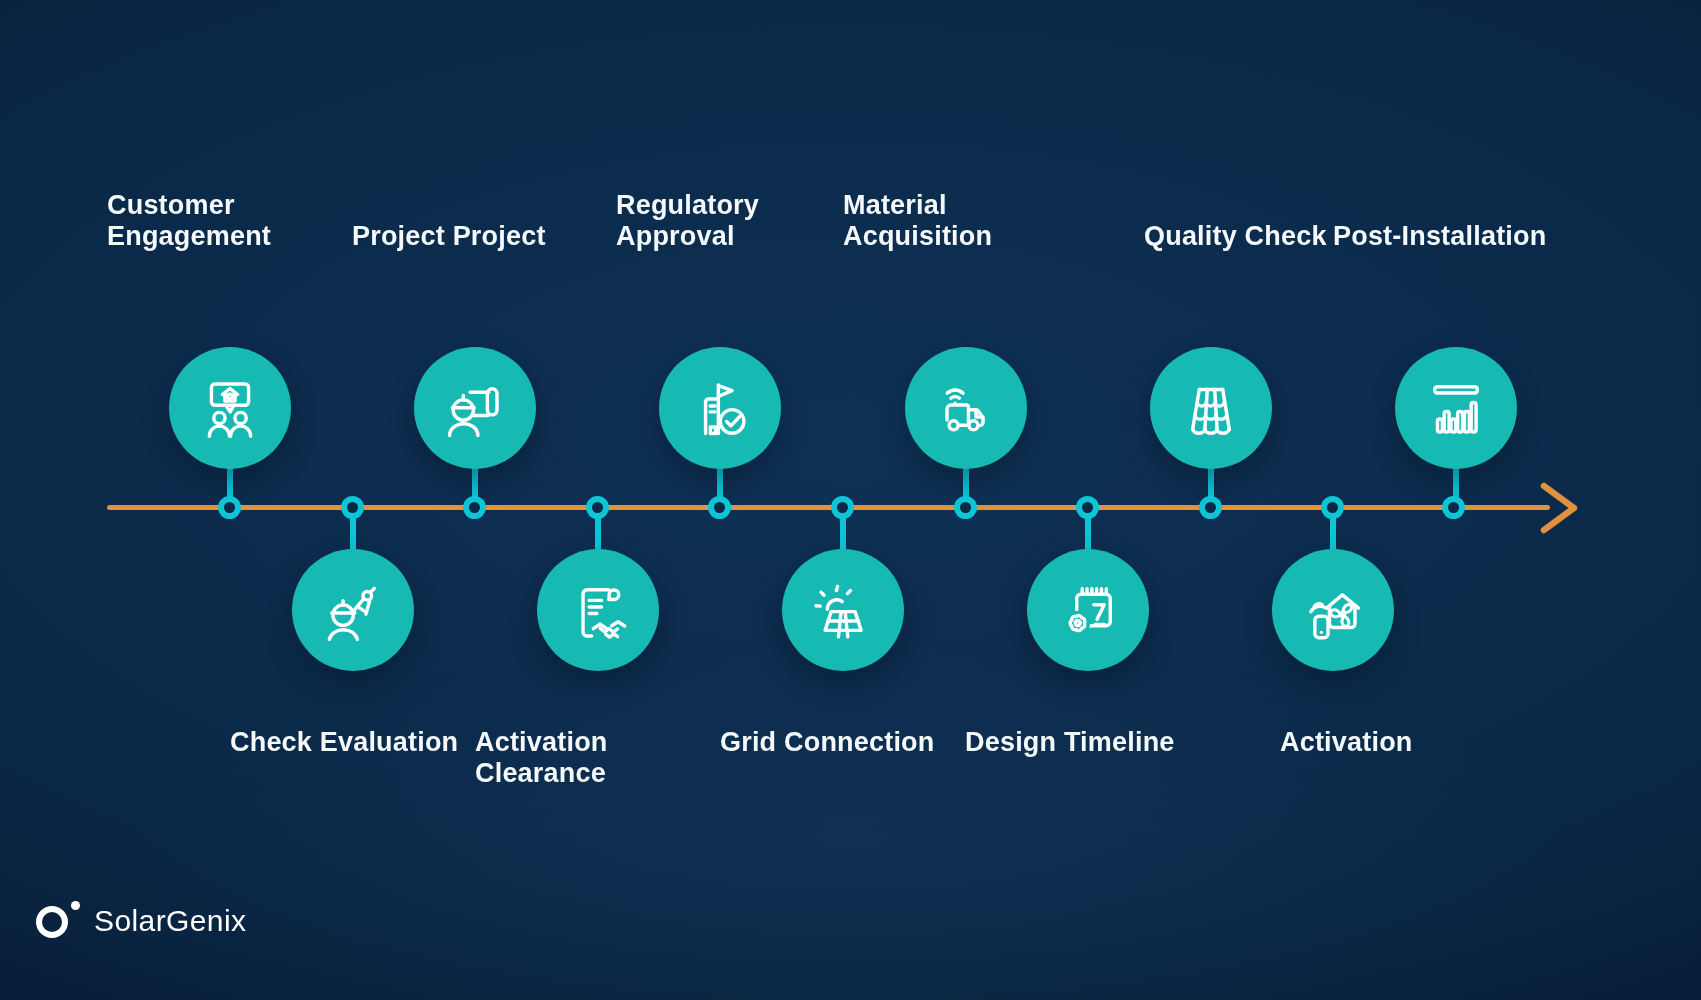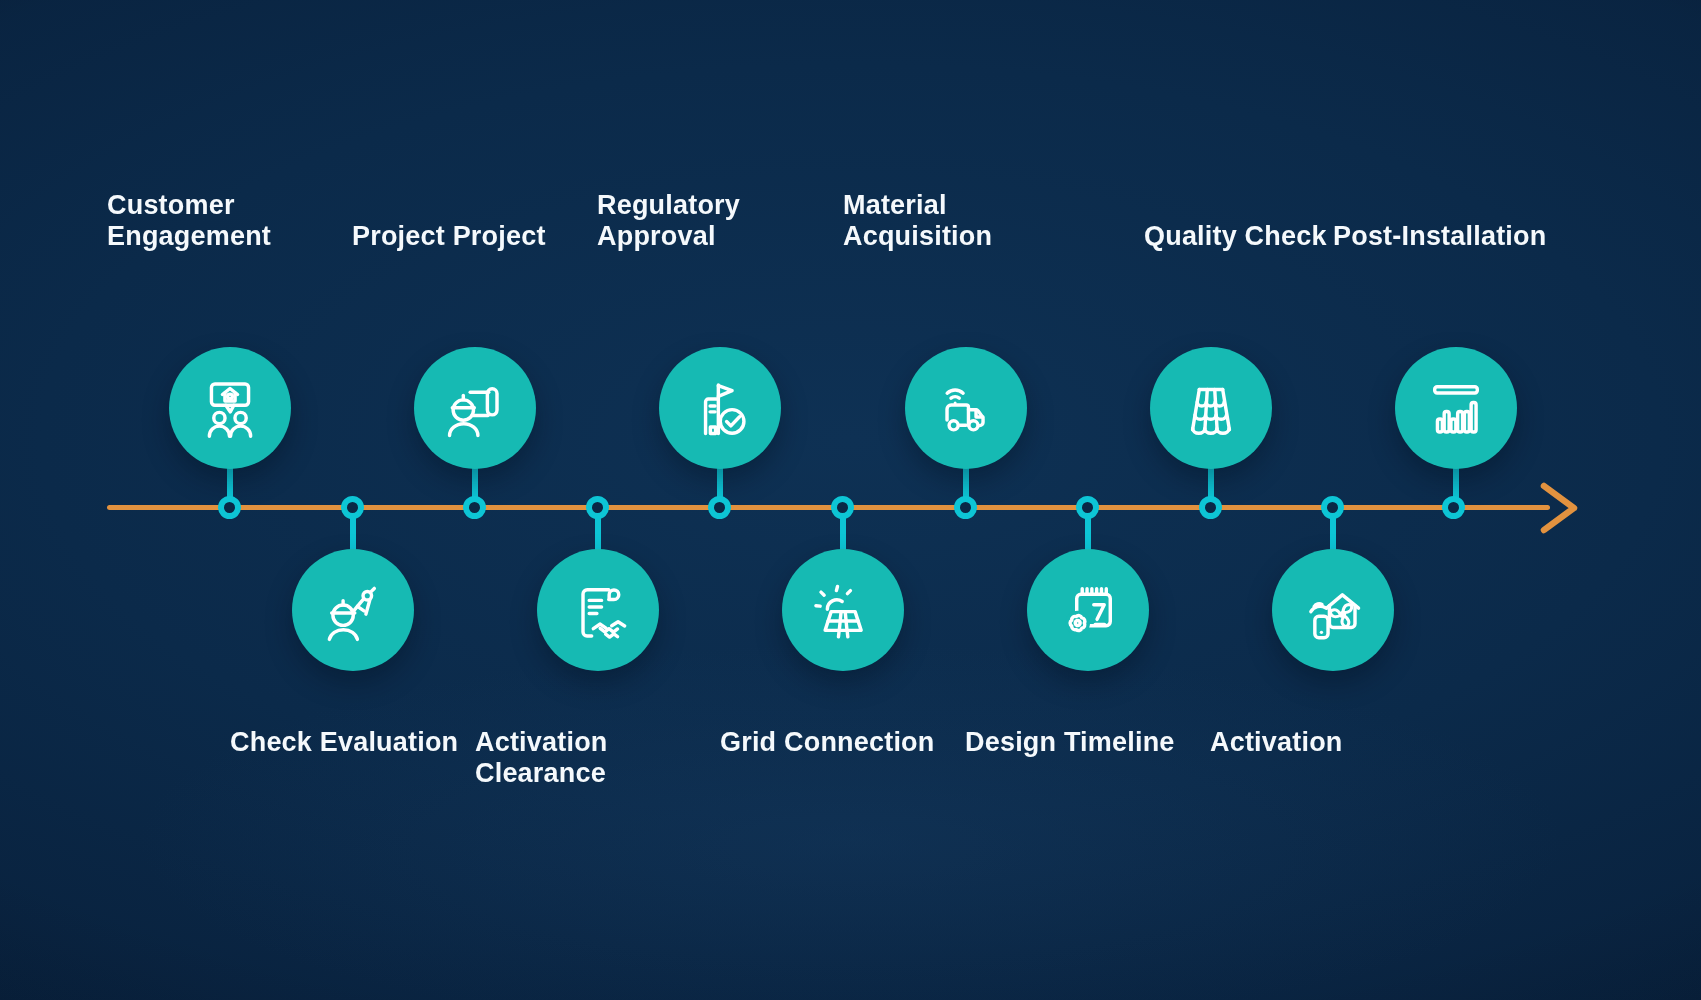--- a/index.html
+++ b/index.html
@@ -111,21 +111,21 @@
           <path d="M43.4 35.6l-4.8-3-4.6 2.9"></path>
         <path d="M25.6 37.3l3.4 2.7 3-2.4 3.2 2.5 3-2.3"></path>
         <path d="M29.6 41.6l2.8 2.1 2.9-2.2"></path>
           <path d="M36 41.8l2.2 1.6"></path>
       </svg>
     </div>
     <div class="node" style="left:586px;top:496px"></div>
   </div>
 
   <div>
-    <div class="label top" style="left:597px">Regulatory Approval</div>
+    <div class="label top" style="left:616px">Regulatory Approval</div>
     <div class="stem" style="left:717px;top:460px;height:50px"></div>
     <div class="bubble" style="left:659px;top:347px">
       <svg class="icon" width="66" height="66" viewBox="0 0 48 48" fill="none" stroke="#ffffff" stroke-width="2.5" stroke-linecap="round" stroke-linejoin="round">
         <path d="M13.5 42.5V19.5a2 2 0 0 1 2-2h7.3v25"></path>
         <path d="M16.8 22.5h3.6M16.8 26.8h3.6"></path>
         <rect x="17" y="37.8" width="3.8" height="4.7"></rect>
         <path d="M22.8 17.5V7.2"></path>
           <path d="M22.8 7.8l10 3.6-10 4.2"></path>
         <circle cx="32.8" cy="33.8" r="8.6" fill="#16bab3"></circle>
         <path d="M28.8 33.8l3.1 3.2 6.3-6.6"></path>
@@ -196,21 +196,21 @@
         <path d="M21.3 10.5l-1.7 28.6M26.7 10.5l1.7 28.6"></path>
         <path d="M14 19.6a3.25 2.9 0 0 0 6.5 0a3.25 2.9 0 0 0 6.5 0a3.25 2.9 0 0 0 6.5 0"></path>
         <path d="M12.4 29a3.8 3.2 0 0 0 7.6 0a3.8 3.2 0 0 0 7.6 0a3.8 3.2 0 0 0 7.6 0"></path>
         <path d="M10.7 38.8a4.4 3.6 0 0 0 8.8 0a4.4 3.6 0 0 0 8.8 0a4.4 3.6 0 0 0 8.8 0"></path>
       </svg>
     </div>
     <div class="node" style="left:1199px;top:496px"></div>
   </div>
 
   <div>
-    <div class="label bottom" style="left:1210px">Activation</div>
+    <div class="label bottom" style="left:1280px">Activation</div>
     <div class="stem" style="left:1330px;top:506px;height:50px"></div>
     <div class="bubble" style="left:1272px;top:549px">
       <svg class="icon" width="66" height="66" viewBox="0 0 48 48" fill="none" stroke="#ffffff" stroke-width="2.5" stroke-linecap="round" stroke-linejoin="round">
         <path d="M19.3 22.6L30.8 13l11.8 9.6"></path>
         <path d="M21.4 20.9V34a2.7 2.7 0 0 0 2.7 2.7h13.2a2.7 2.7 0 0 0 2.7-2.7V20.9"></path>
         <g stroke-width="2.2">
           <path d="M31.2 25.9c.3-4.8 2.7-6.7 6.2-5.4.9 3.6-1.5 5.7-6.2 5.4z"></path>
           <path d="M31.2 25.9c.3-4.8 2.7-6.7 6.2-5.4.9 3.6-1.5 5.7-6.2 5.4z" transform="rotate(120 31 27.3)"></path>
           <path d="M31.2 25.9c.3-4.8 2.7-6.7 6.2-5.4.9 3.6-1.5 5.7-6.2 5.4z" transform="rotate(240 31 27.3)"></path>
         </g>
@@ -234,14 +234,21 @@
         <rect x="15.4" y="26.5" width="3.6" height="15" rx="1.6"></rect>
         <rect x="20.3" y="32" width="3.6" height="9.5" rx="1.6"></rect>
         <rect x="25.2" y="26.5" width="3.6" height="15" rx="1.6"></rect>
         <rect x="30.1" y="26.5" width="3.6" height="15" rx="1.6"></rect>
         <rect x="35" y="20" width="3.6" height="21.5" rx="1.6"></rect>
       </svg>
     </div>
     <div class="node" style="left:1442px;top:496px"></div>
   </div>
 
+  <div class="logo">
+    <div class="logo-mark">
+      <span class="logo-ring"></span>
+      <span class="logo-dot"></span>
+    </div>
+    <span class="logo-text">SolarGenix</span>
+  </div>
 
 </div>
 
 </body></html>

